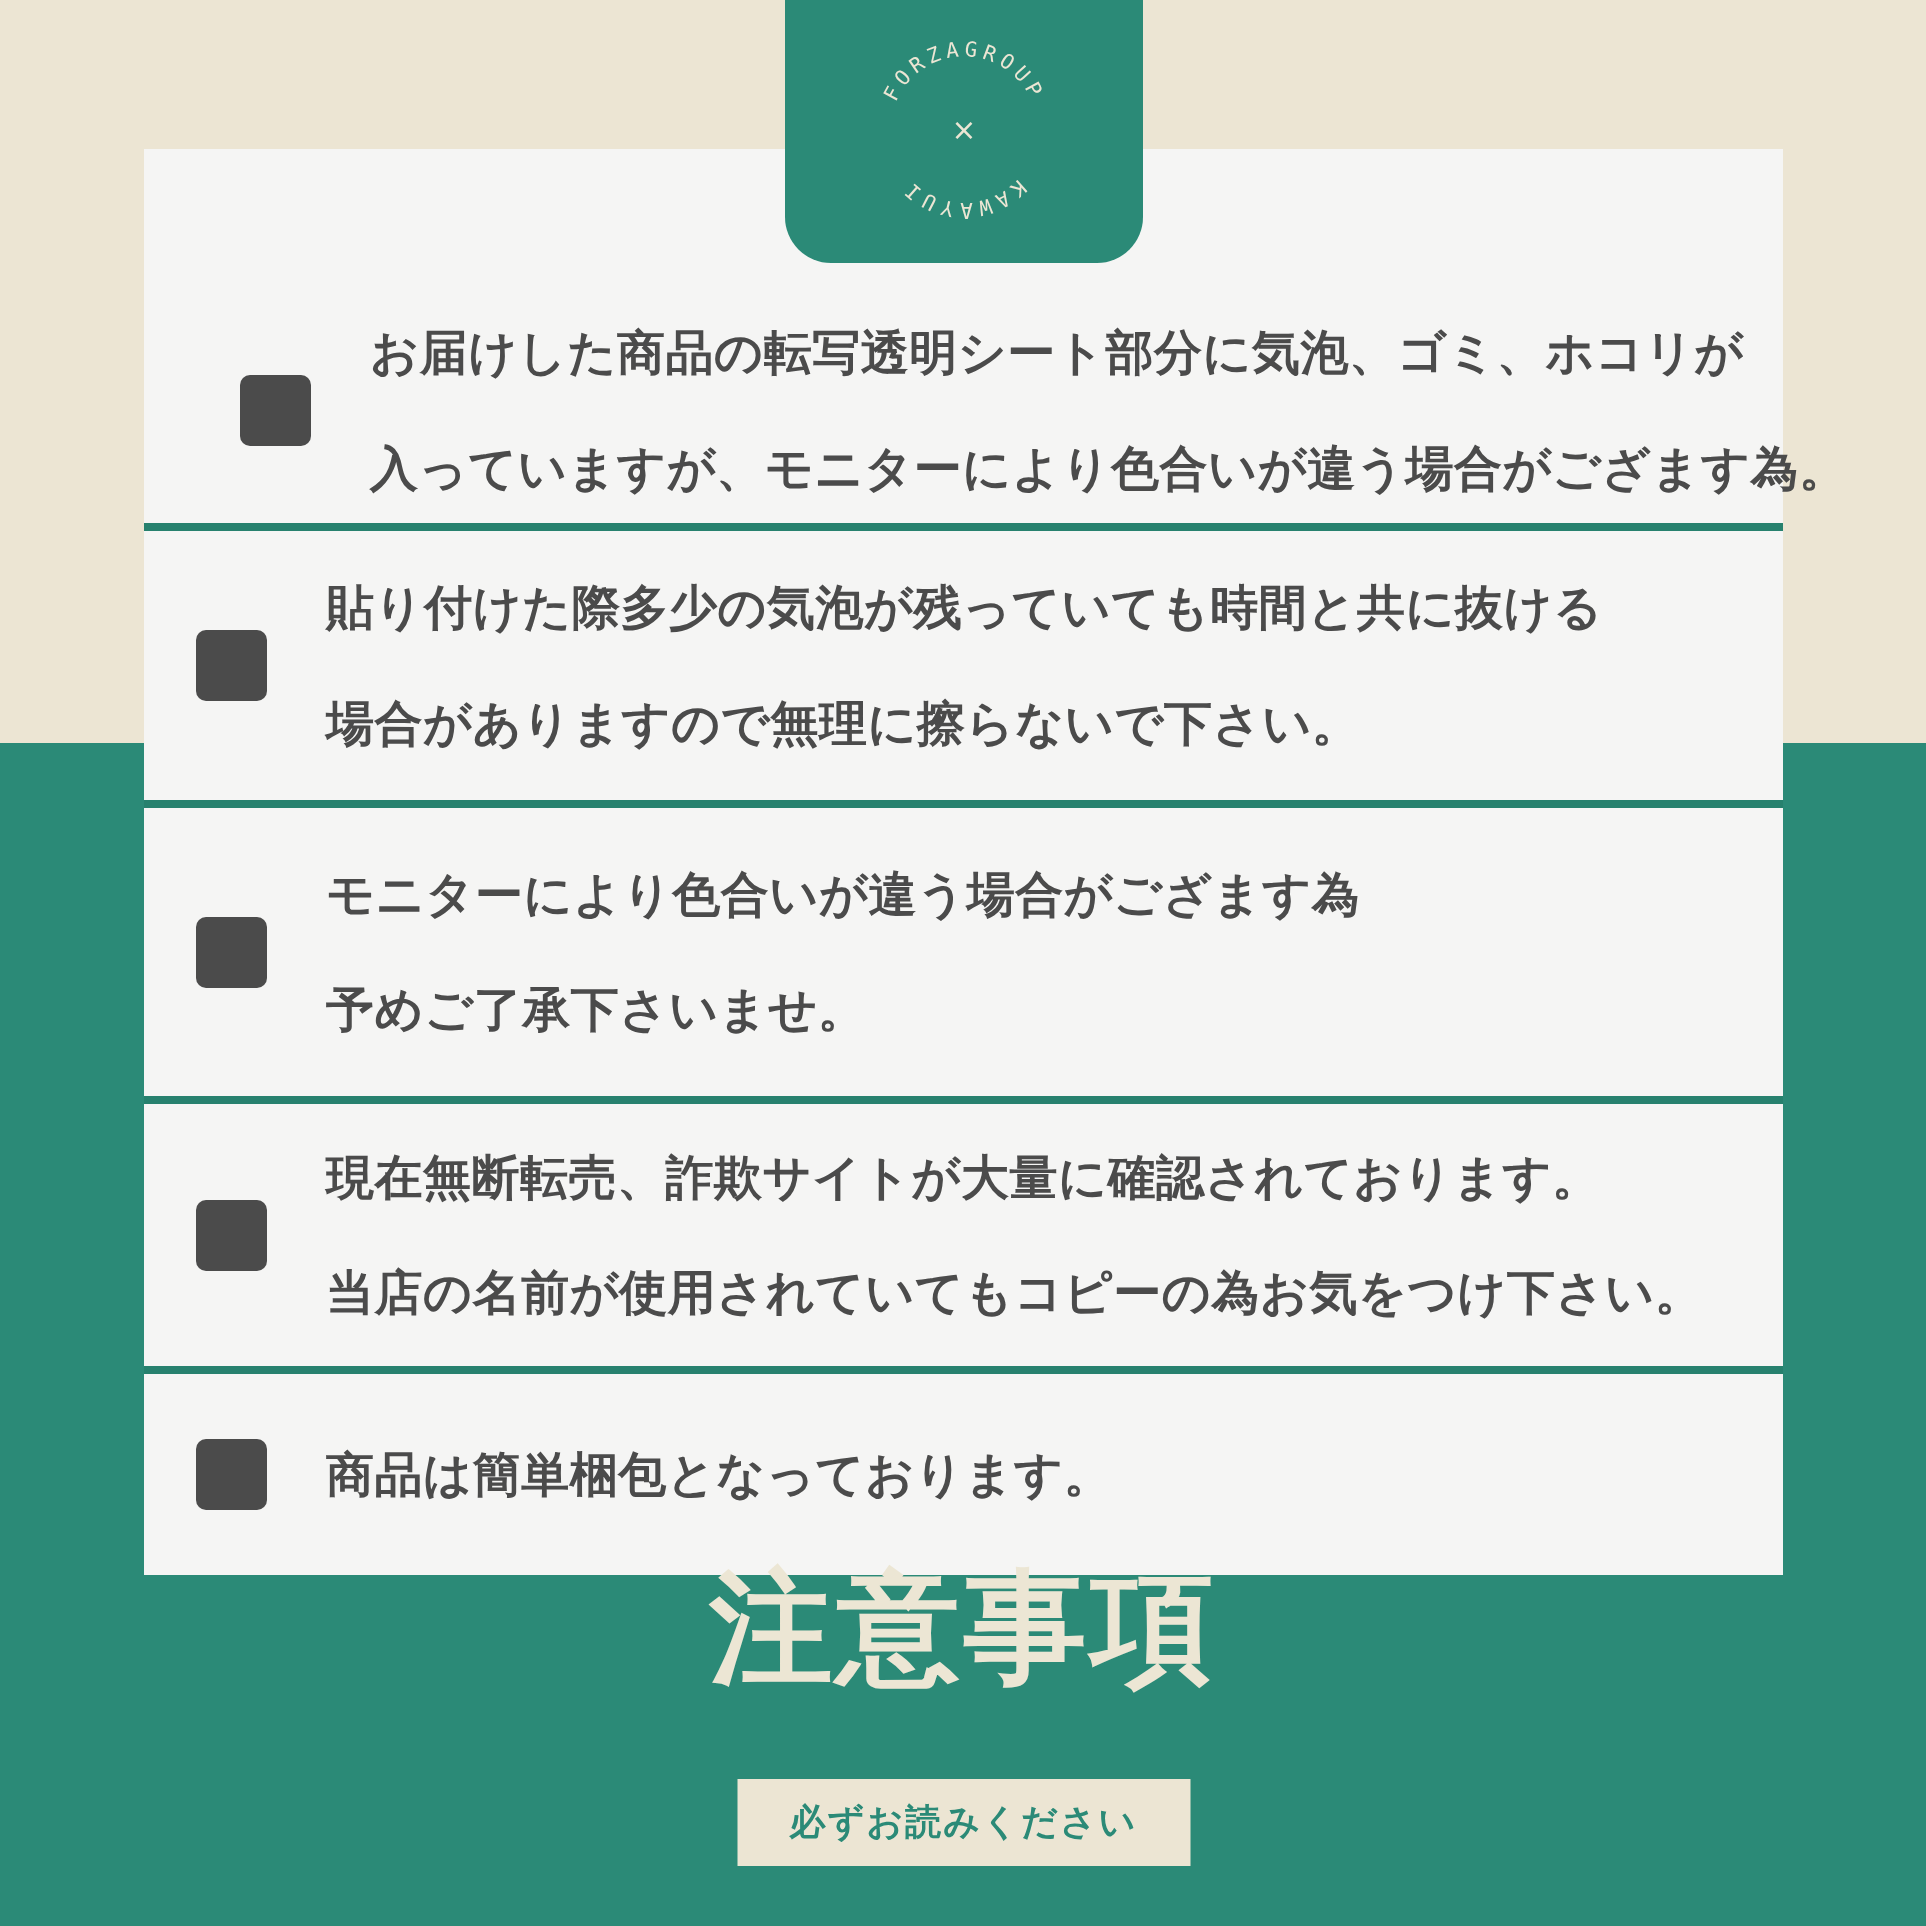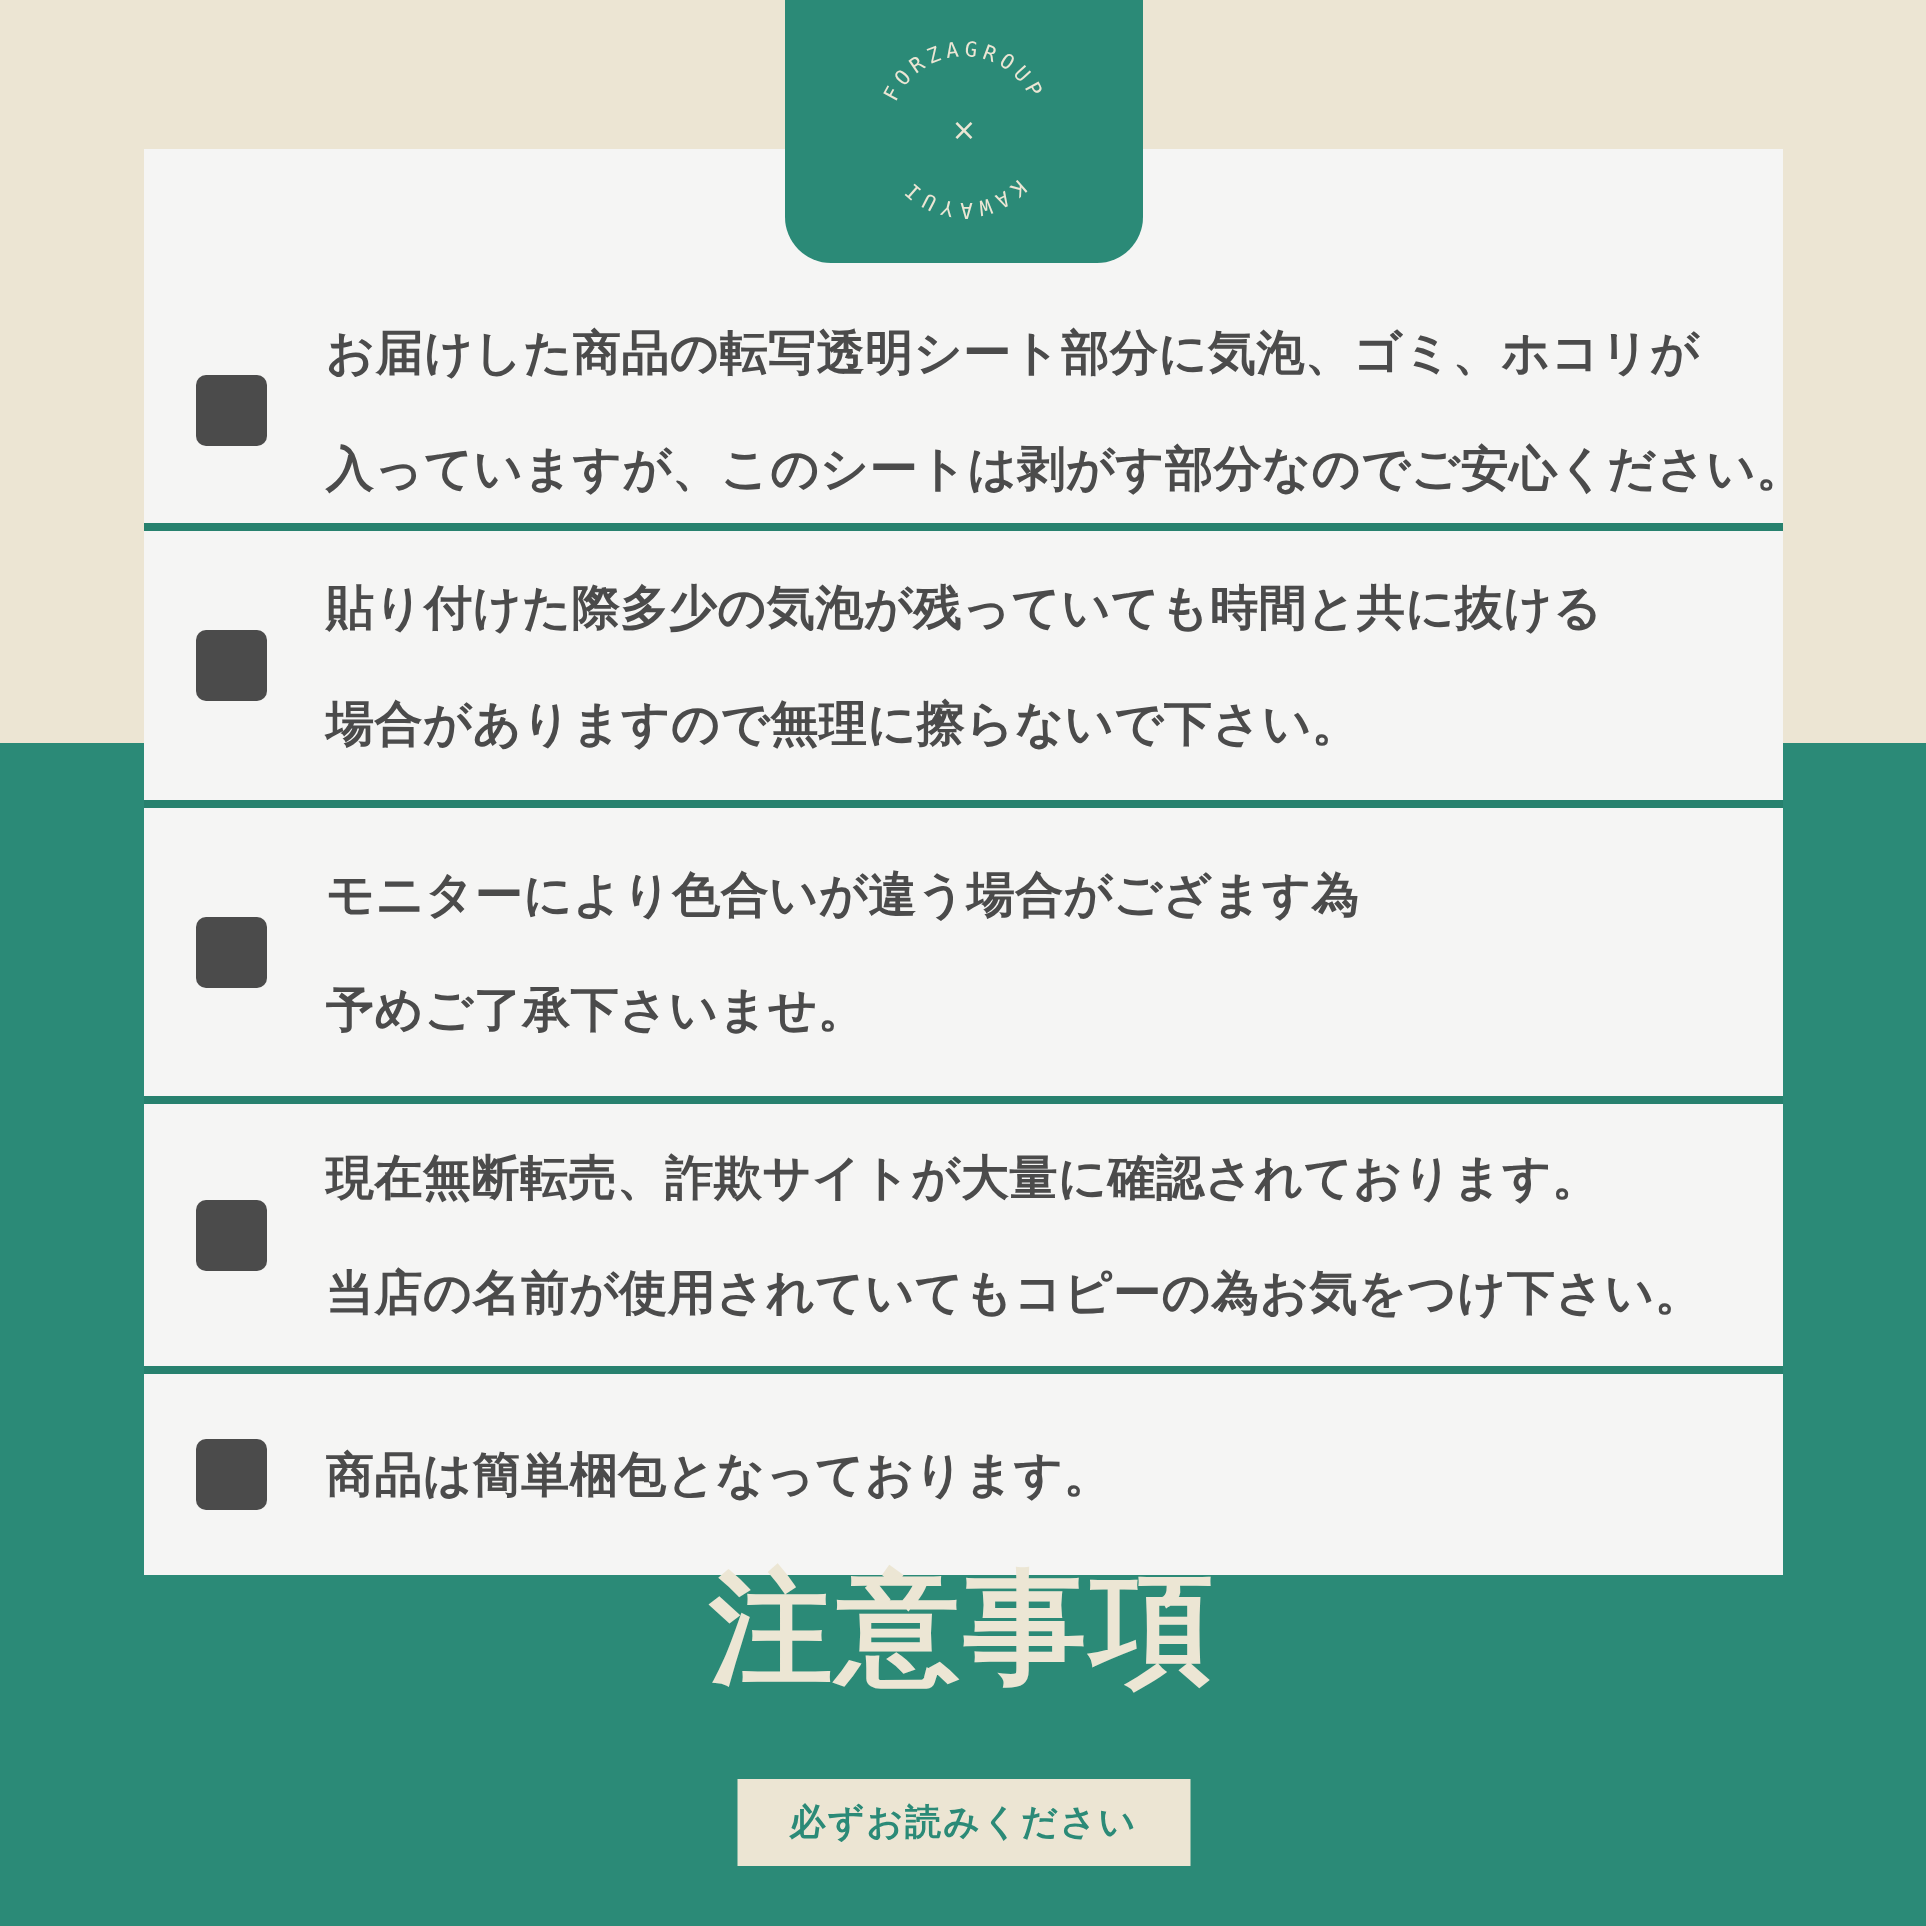--- a/index.html
+++ b/index.html
@@ -29,21 +29,21 @@
   
   .card{
     position:absolute;left:144px;top:149px;width:1639px;height:1426px;
     background:var(--card);
     display:flex;flex-direction:column;
   }
   .section{
     display:flex;align-items:center;
     padding-left:52px;
   }
-  .section-1{height:374px;padding-top:149px;}
+  .section-1{height:374px;padding-top:149px;margin-left:44px;}
   .section-2{height:269px;}
   .section-3{height:288px;}
   .section-4{height:262px;}
   .section-5{flex:1;}
   .checkbox{
     flex:0 0 auto;
     width:71px;height:71px;
     border-radius:10px;
     background:var(--dark);
     margin-right:59px;
@@ -110,21 +110,21 @@
 <div class="canvas">
 
   <div class="bg-top"></div>
 
   <div class="card">
 
     <div class="section section-1">
       <span class="checkbox"></span>
       <div class="notice-text">
         <div>お届けした商品の転写透明シート部分に気泡、ゴミ、ホコリが</div>
-        <div>入っていますが、このシートは剥がす部分なのでご安心ください。</div>
+        <div>入っていますが、モニターにより色合いが違う場合がござます為。</div>
       </div>
     </div>
     <div class="divider"></div>
 
     <div class="section section-2">
       <span class="checkbox"></span>
       <div class="notice-text">
         <div>貼り付けた際多少の気泡が残っていても時間と共に抜ける</div>
         <div>場合がありますので無理に擦らないで下さい。</div>
       </div>

